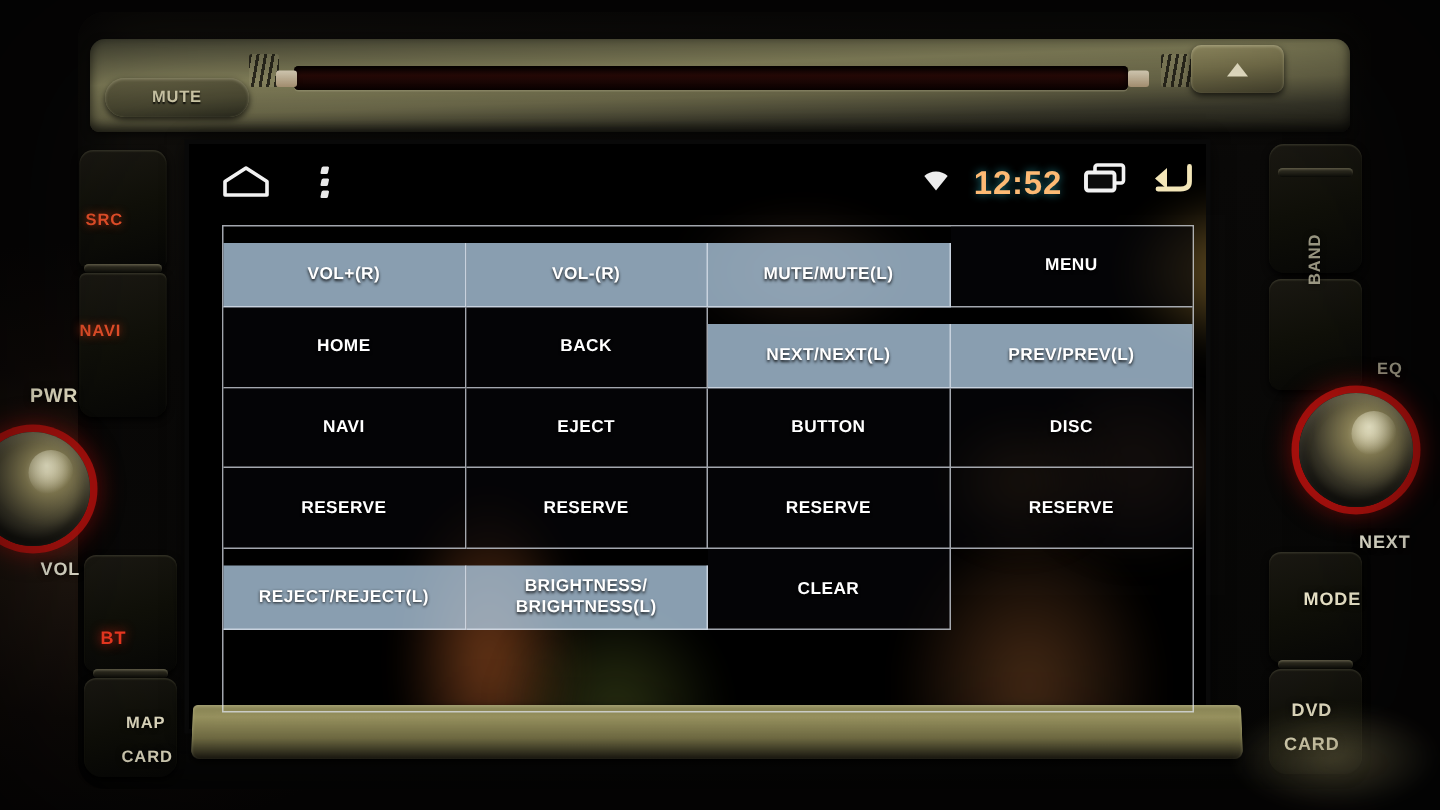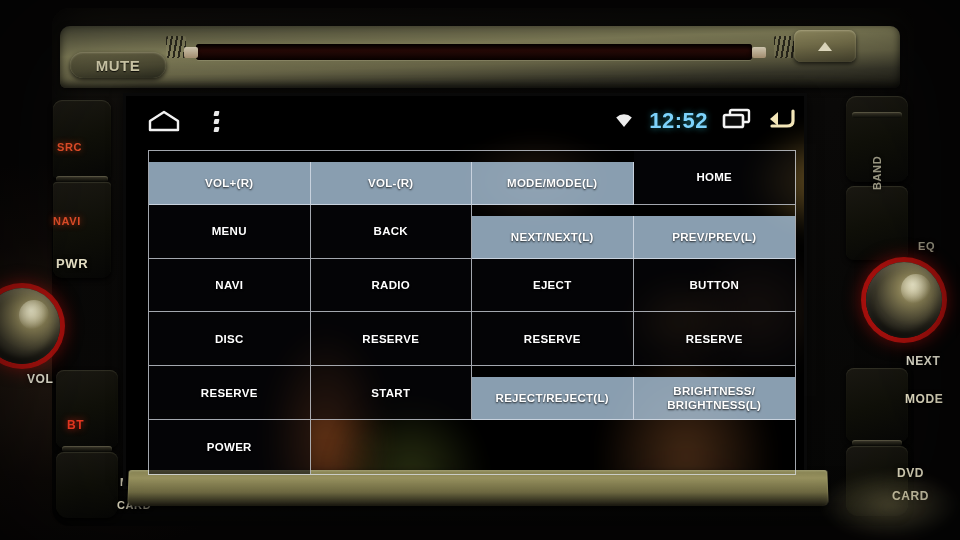--- a/index.html
+++ b/index.html
@@ -79,21 +79,21 @@
   }
   .mute-btn {
     position: absolute;
     left: 70px; top: 52px; width: 96px; height: 26px;
     border-radius: 13px;
     background: linear-gradient(175deg,#6e6a4a 0%, #4c4a33 60%, #2a2a1e 100%);
     box-shadow: inset 0 1px 2px rgba(240,235,195,.35), 0 2px 4px rgba(0,0,0,.7);
     display:flex; align-items:center; justify-content:center;
   }
   .mute-btn span {
-    font-size: 15px; font-weight: bold; letter-spacing: .5px;
+    font-size: 11px; font-weight: bold; letter-spacing: .5px;
     color: #d8d2b0; text-shadow: 0 1px 1px rgba(0,0,0,.8);
   }
 
   
   .side-panel {
     position: absolute;
     background: linear-gradient(165deg, #1b1913 0%, #101009 50%, #070706 100%);
     box-shadow: inset 0 1px 1px rgba(180,175,140,.18), 0 2px 5px rgba(0,0,0,.8);
   }
   .left-btn-a { left: 53px; top: 100px; width: 58px; height: 78px; border-radius: 9px 9px 4px 4px; }
@@ -115,21 +115,21 @@
   .lbl {
     position: absolute;
     font-size: 11px; font-weight: bold;
     letter-spacing: .6px;
     white-space: nowrap;
     text-shadow: 0 0 4px rgba(0,0,0,.9);
   }
   .lbl.red    { color: #e8502a; text-shadow: 0 0 6px rgba(232,60,20,.75); text-align: right; }
   .lbl.red2   { color: #f23a22; text-shadow: 0 0 7px rgba(242,40,20,.8); }
   .lbl.white  { color: #e9e6d4; }
-  .lbl.cream  { color: #efe9cd; margin-left: 36px; }
+  .lbl.cream  { color: #efe9cd; }
   .lbl.dim    { color: #cfcbb0; opacity:.75; }
 
   
   .knob {
     position: absolute;
     width: 76px; height: 76px;
     border-radius: 50%;
     background:
       radial-gradient(circle at 62% 35%, #d8cda2 0%, #8e8559 22%, #3b382a 55%, #141310 80%, #0a0a08 100%);
     box-shadow:
@@ -184,21 +184,21 @@
   .sb-left { position: absolute; left: 22px; top: 14px; display: flex; align-items: center; gap: 34px; }
   .sb-right { position: absolute; right: 8px; top: 12px; display: flex; align-items: center; gap: 14px; }
 
   .icon-home svg  { display:block; }
   .dots { display: flex; flex-direction: column; gap: 3px; align-items: center; }
   .dots i { display:block; width: 5px; height: 5px; background: #e9e9e9; border-radius: 1px;
             transform: skewX(-12deg); }
 
   .clock {
     font-size: 22px; font-weight: bold; letter-spacing: .5px;
-    color: #7dd3fc;
+    color: #fdba74;
     text-shadow: 0 0 6px rgba(50,210,225,.55);
   }
 
   
   .grid {
     position: absolute;
     left: 22px; top: 54px;
     width: 648px; height: 325px;
     display: grid;
     grid-template-columns: repeat(4, 1fr);
@@ -352,39 +352,37 @@
             <path d="M27 3 L27 13 Q27 18 21 18 L6 18" fill="none" stroke="#f3e6b8" stroke-width="3.2" stroke-linecap="round"></path>
             <path d="M12 11 L4 18 L12 25 Z" fill="#f3e6b8" transform="translate(0,-7)"></path>
           </svg>
         </span>
       </div>
     </div>
 
     <div class="grid">
         <div class="cell on">VOL+(R)</div>
         <div class="cell on">VOL-(R)</div>
-        <div class="cell on">MODE/MODE(L)</div>
+        <div class="cell on">MUTE/MUTE(L)</div>
+        <div class="cell off">MENU</div>
         <div class="cell off">HOME</div>
-        <div class="cell off">MENU</div>
         <div class="cell off">BACK</div>
         <div class="cell on">NEXT/NEXT(L)</div>
         <div class="cell on">PREV/PREV(L)</div>
         <div class="cell off">NAVI</div>
-        <div class="cell off">RADIO</div>
         <div class="cell off">EJECT</div>
         <div class="cell off">BUTTON</div>
         <div class="cell off">DISC</div>
         <div class="cell off">RESERVE</div>
         <div class="cell off">RESERVE</div>
         <div class="cell off">RESERVE</div>
         <div class="cell off">RESERVE</div>
-        <div class="cell off">START</div>
         <div class="cell on">REJECT/REJECT(L)</div>
         <div class="cell on">BRIGHTNESS/<br>BRIGHTNESS(L)</div>
-        <div class="cell off">POWER</div>
+        <div class="cell off">CLEAR</div>
       </div>
 
   </div>
 
   <div class="bottom-strip"></div>
   <div class="carpet"></div>
   <div class="outer-dark"></div>
 </div>
 
 </body></html>

